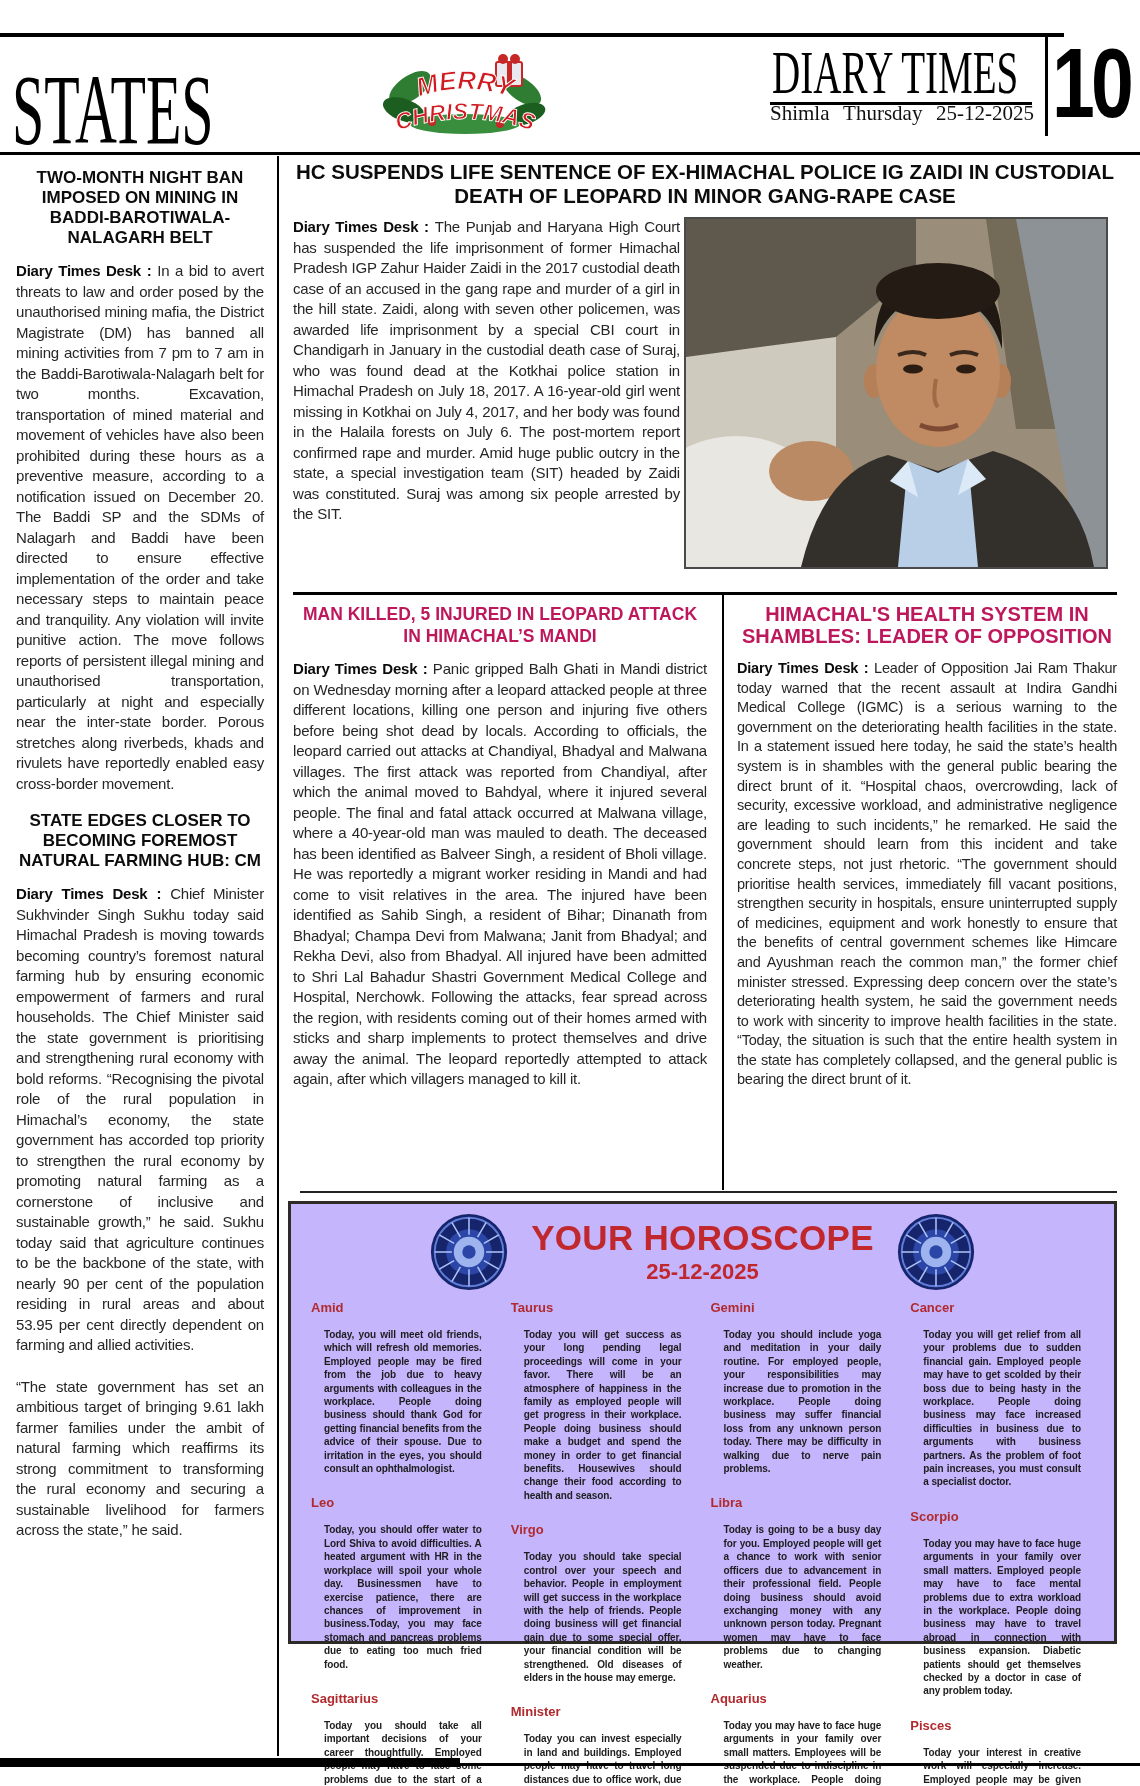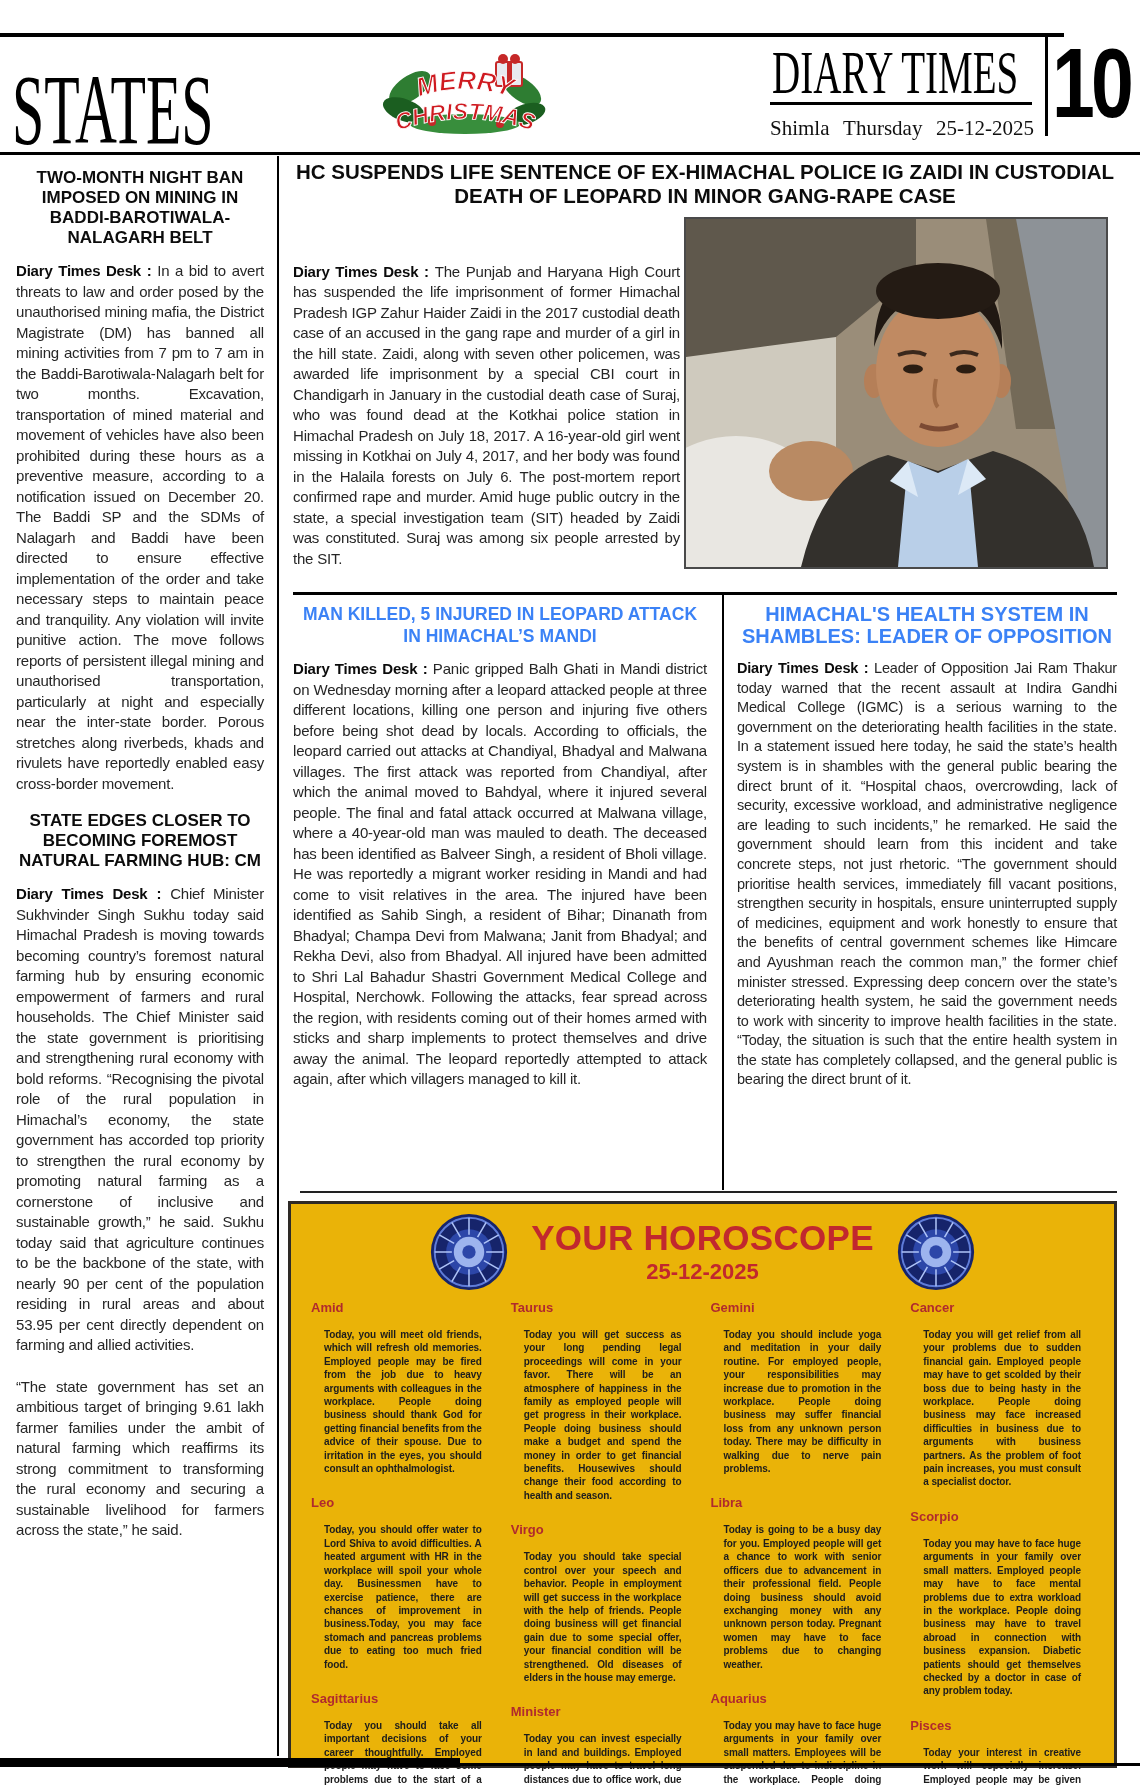--- a/index.html
+++ b/index.html
@@ -5,39 +5,39 @@
   html,body{margin:0;padding:0;}
   body{width:1140px;height:1786px;position:relative;background:#ffffff;overflow:hidden;
        font-family:"Liberation Sans", sans-serif;color:#262626;}
   .abs{position:absolute;}
   .rule{background:#000;position:absolute;}
   
   #states-title{left:12px;top:64px;font-family:"Liberation Serif", serif;font-size:100px;line-height:92px;
       color:#000;transform:scaleX(0.58);transform-origin:left top;white-space:nowrap;}
   #paper-title{left:772px;top:42px;font-family:"Liberation Serif", serif;font-size:62px;line-height:60px;
       color:#000;transform:scaleX(0.63);transform-origin:left top;white-space:nowrap;}
-  #dateline{left:770px;top:116px;width:264px;display:flex;justify-content:space-between;
+  #dateline{left:770px;top:101px;width:264px;display:flex;justify-content:space-between;
       font-family:"Liberation Serif", serif;font-size:21px;color:#111;}
   #page-number{left:1052px;top:36px;font-size:104px;line-height:100px;font-weight:900;letter-spacing:-5px;
       color:#000;transform:scale(0.74,0.94);transform-origin:left top;}
   
   .col-head{font-size:17px;line-height:20px;font-weight:800;text-align:center;color:#0c0c0c;margin:0 0 13px;}
   .main-head{font-size:20.5px;line-height:24px;font-weight:800;text-align:center;color:#0c0c0c;margin:0;}
-  .sub-head{font-size:17.5px;line-height:21.5px;font-weight:800;text-align:center;color:#3b82f6;margin:0 0 12px;}
+  .sub-head{font-size:17.5px;line-height:21.5px;font-weight:800;text-align:center;color:#be185d;margin:0 0 12px;}
   .body-p{font-size:15px;line-height:20.5px;text-align:justify;margin:0;letter-spacing:-0.2px;}
   .byline{font-weight:800;color:#0b0b0b;}
   #article-health .body-p{font-size:14.5px;line-height:19.6px;}
   #article-health .sub-head{font-size:20px;}
   .para-gap{margin-top:21px;}
   .head-gap{margin-top:17px;}
-  .zaidi-row{display:flex;gap:4px;margin-top:9px;align-items:flex-end;}
+  .zaidi-row{display:flex;gap:4px;margin-top:9px;}
   .zaidi-text{width:387px;}
   .photo-frame{width:424px;height:352px;border:2px solid #4a4a4a;box-sizing:border-box;background:#9a8d79;}
   
-  #horoscope-box{left:288px;top:1201px;width:829px;height:567px;background:#eab308;
+  #horoscope-box{left:288px;top:1201px;width:829px;height:443px;background:#c4b5fd;
       border:3px solid #2e2a26;box-sizing:border-box;}
   .horo-header{display:flex;align-items:center;justify-content:center;gap:22px;margin-top:8px;}
   #horoscope-title{font-size:35px;line-height:36px;font-weight:800;color:#c1282e;letter-spacing:0.3px;text-align:center;}
   #horoscope-date{font-size:22px;font-weight:800;color:#c1282e;text-align:center;margin-top:3px;}
   .horo-grid{margin:8px 20px 0;display:grid;grid-template-columns:repeat(4,1fr);column-gap:16px;}
   .sign{margin-bottom:20px;}
   .sign-name{font-size:13px;font-weight:800;color:#b02a2e;margin:0 0 2px;}
   .sign-text{font-size:10px;line-height:13.4px;font-weight:700;color:#1d1d1d;text-align:justify;margin:13px;letter-spacing:-0.1px;}
 </style>
 </head>

